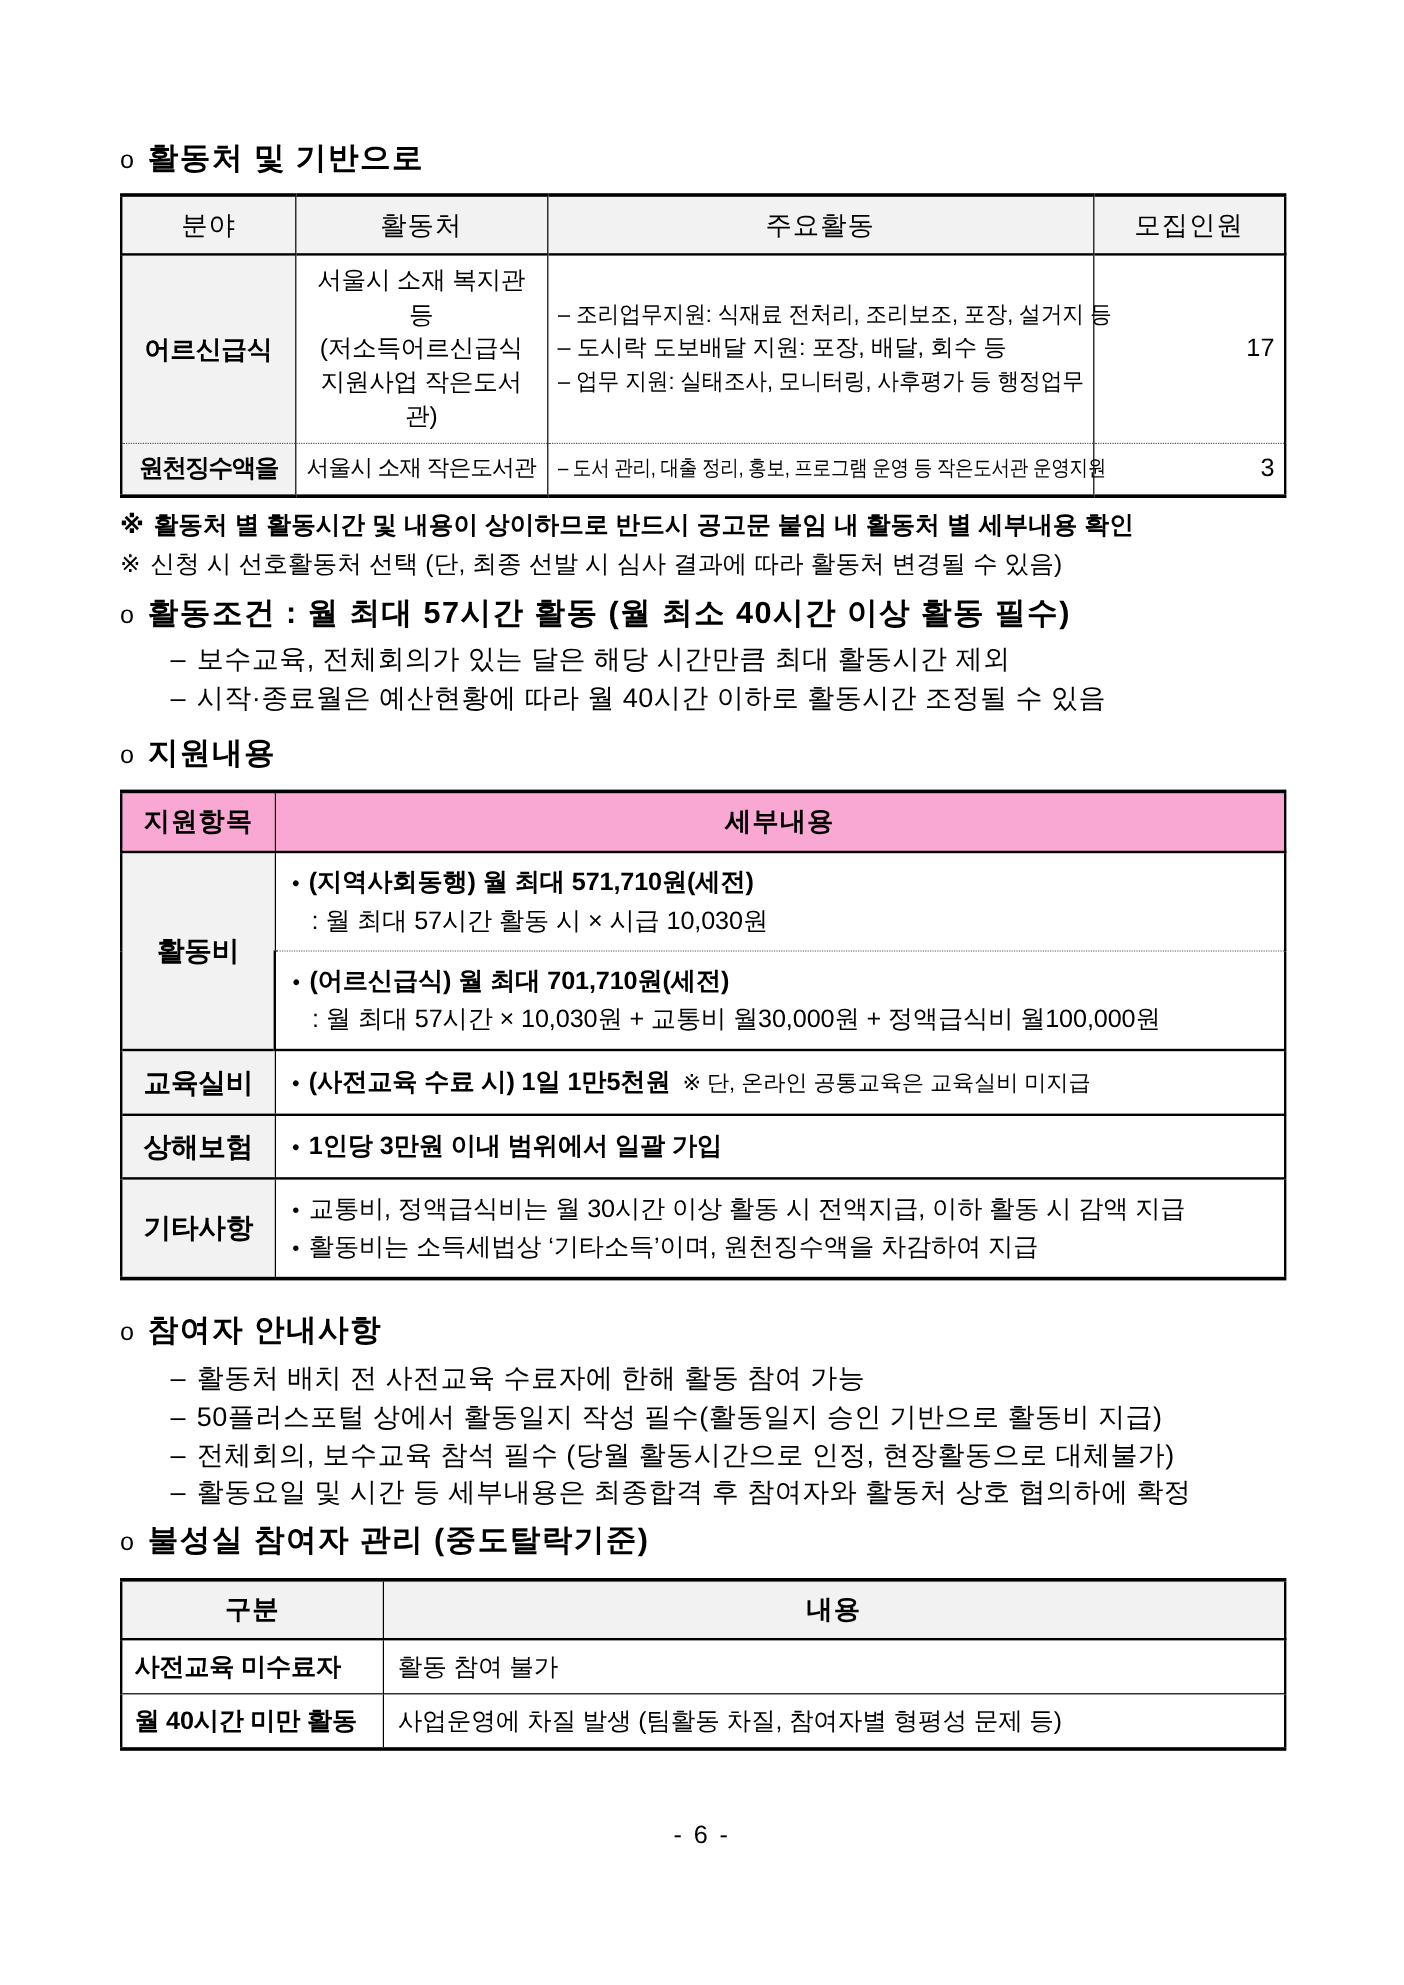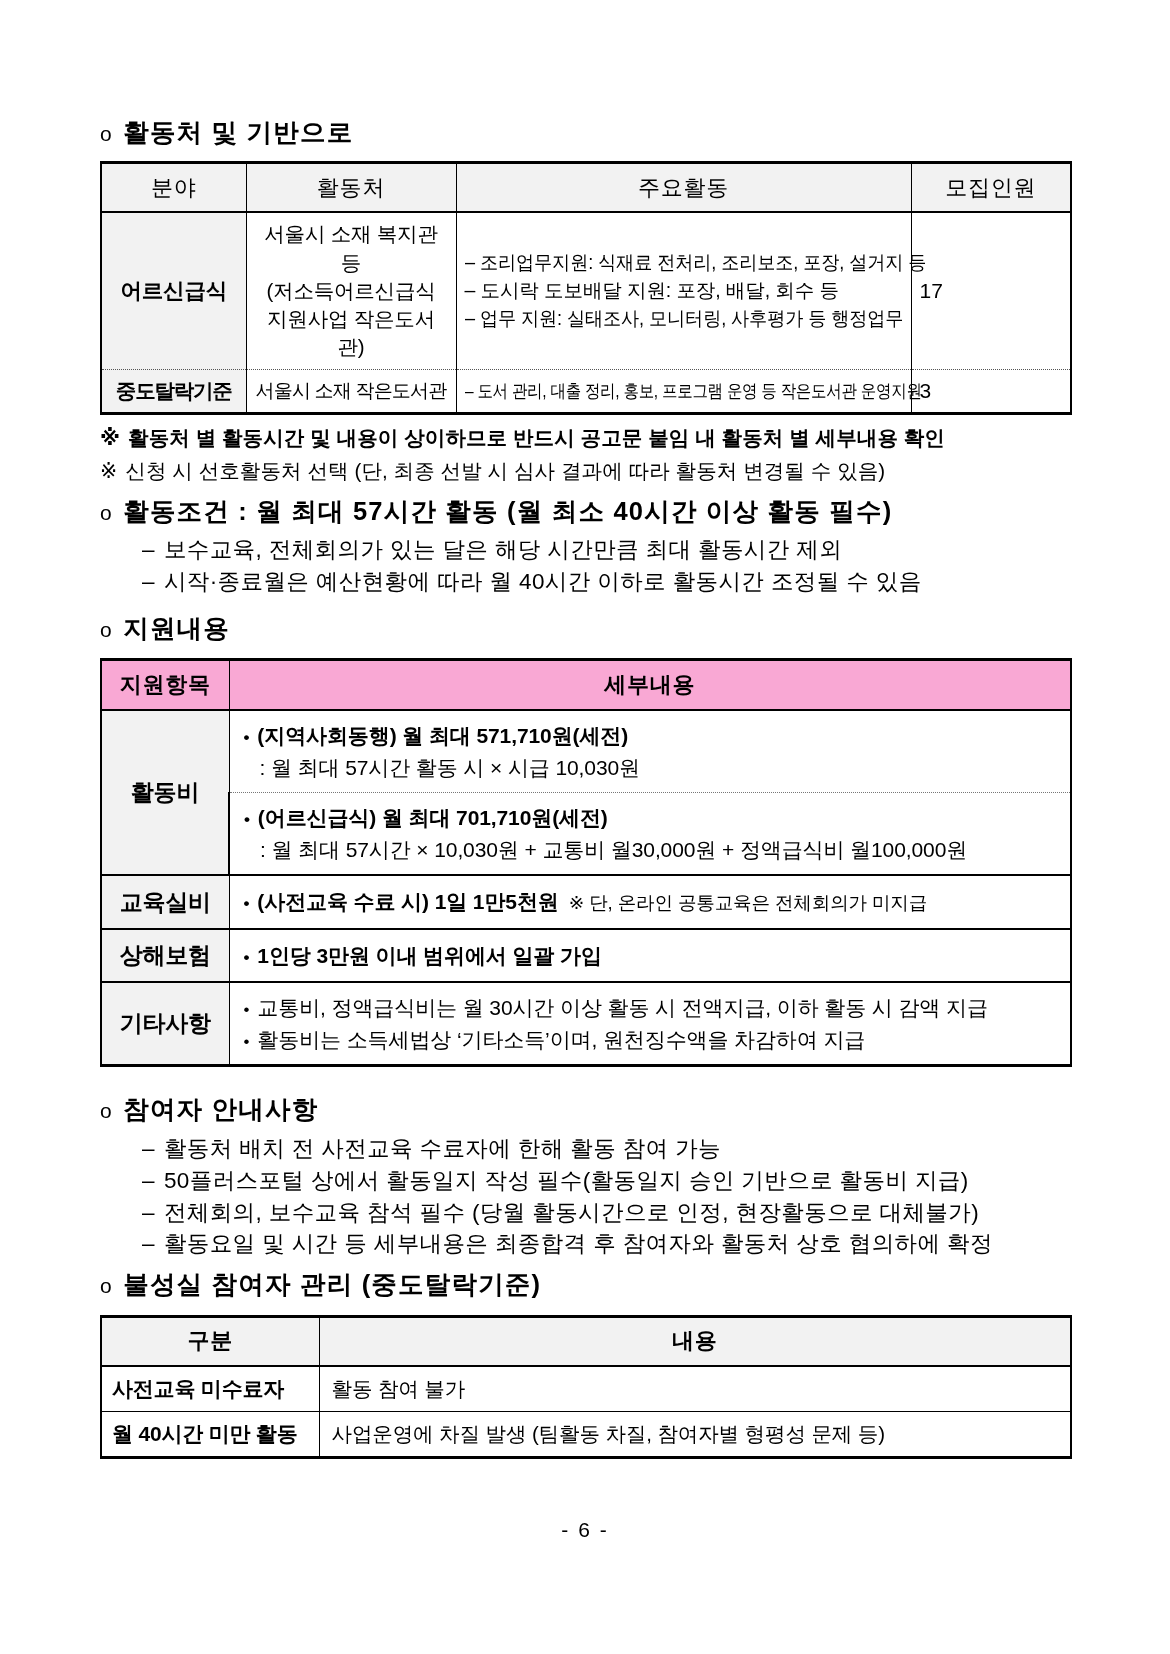--- a/index.html
+++ b/index.html
@@ -110,21 +110,21 @@
   }
   #t1 td.place {
     text-align: center;
     font-size: 20.5px;
     letter-spacing: -0.2px;
     line-height: 1.38;
   }
   #t1 td.acts { font-size: 19.5px; line-height: 1.42; letter-spacing: -0.1px; }
   #t1 td.acts .ln { display: block; white-space: nowrap; }
   #t1 td.acts .ln.cond { font-stretch: condensed; transform: scaleX(0.93); transform-origin: left center; }
-  #t1 td.num { text-align: left; font-size: 21px; }
+  #t1 td.num { text-align: right; font-size: 21px; }
   #t1 tr.rowsep td { border-top: 1.6px dotted #555; }
   #t1 tr.last td { border-bottom: 3px solid #000; }
 
   
   #t2 { margin: 0 0 10px 0; }
   #t2 th {
     background: #f9a8d4;
     font-size: 22px;
     font-weight: 700;
     letter-spacing: 0.8px;
@@ -245,21 +245,21 @@
           <span style="display:block">지원사업 작은도서관)</span>
         </td>
         <td class="acts">
           <span class="ln cond">– 조리업무지원: 식재료 전처리, 조리보조, 포장, 설거지 등</span>
           <span class="ln">– 도시락 도보배달 지원: 포장, 배달, 회수 등</span>
           <span class="ln cond">– 업무 지원: 실태조사, 모니터링, 사후평가 등 행정업무</span>
         </td>
         <td class="num">17</td>
       </tr>
       <tr class="rowsep last">
-        <td class="field" style="font-size:20.5px;letter-spacing:-1.2px">중도탈락기준</td>
+        <td class="field" style="font-size:20.5px;letter-spacing:-1.2px">원천징수액을</td>
         <td class="place" style="font-size:19px;letter-spacing:-0.8px">
           <span style="display:block">서울시 소재 작은도서관</span>
         </td>
         <td class="acts">
           <span class="ln" style="font-size:18px;display:inline-block;transform:scaleX(0.86);transform-origin:left center;letter-spacing:-0.3px">– 도서 관리, 대출 정리, 홍보, 프로그램 운영 등 작은도서관 운영지원</span>
         </td>
         <td class="num">3</td>
       </tr>
     </tbody>
   </table>
@@ -329,21 +329,21 @@
           <div class="sub">: 월 최대 57시간 × 10,030원 + 교통비 월30,000원 + 정액급식비 월100,000원</div>
         </td>
       </tr>
 
       <tr class="rowline">
         <td class="item">교육실비</td>
         <td class="body" style="padding:10px 14px">
           <div class="bl strong">
             <span class="dot">•</span>
             <span>(사전교육 수료 시) 1일 1만5천원</span>
-            <span class="small" style="margin-left:10px">※ 단, 온라인 공통교육은 전체회의가 미지급</span>
+            <span class="small" style="margin-left:10px">※ 단, 온라인 공통교육은 교육실비 미지급</span>
           </div>
         </td>
       </tr>
 
       <tr class="rowline">
         <td class="item">상해보험</td>
         <td class="body" style="padding:10px 14px">
           <div class="bl strong">
             <span class="dot">•</span>
             <span>1인당 3만원 이내 범위에서 일괄 가입</span>

